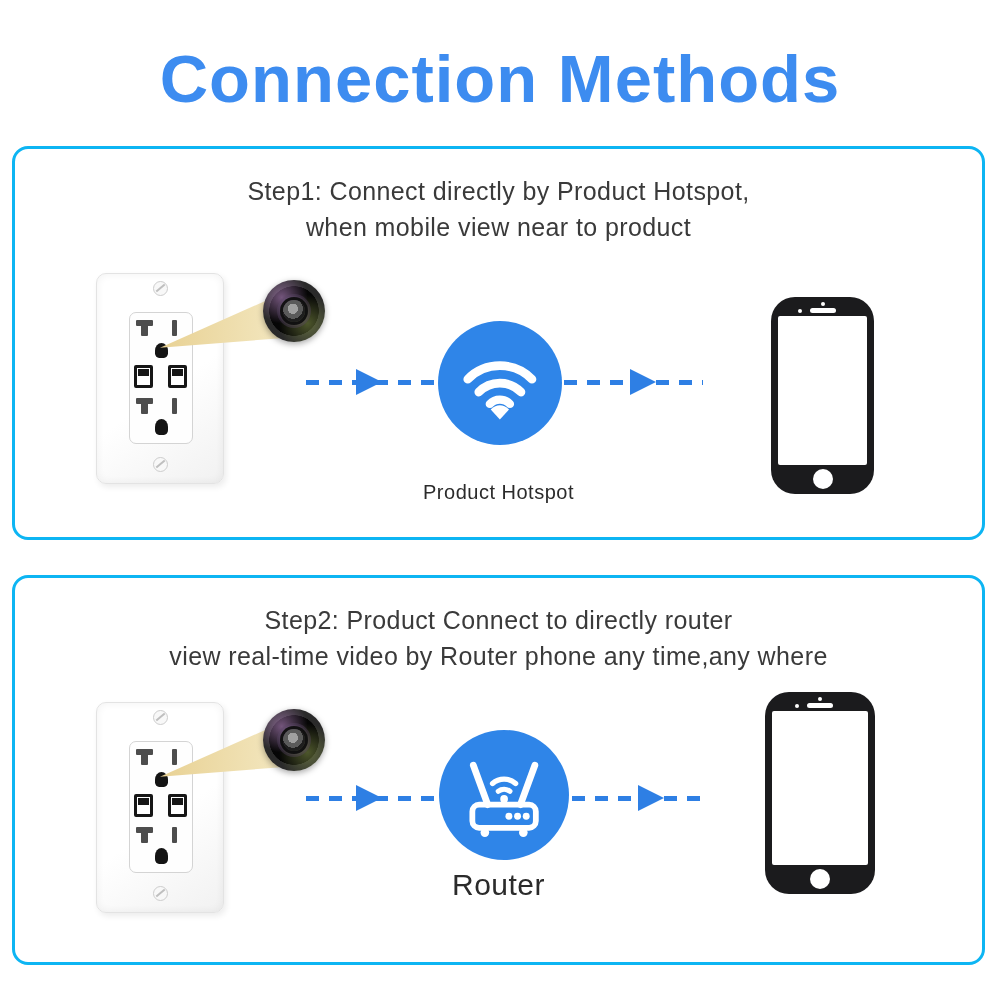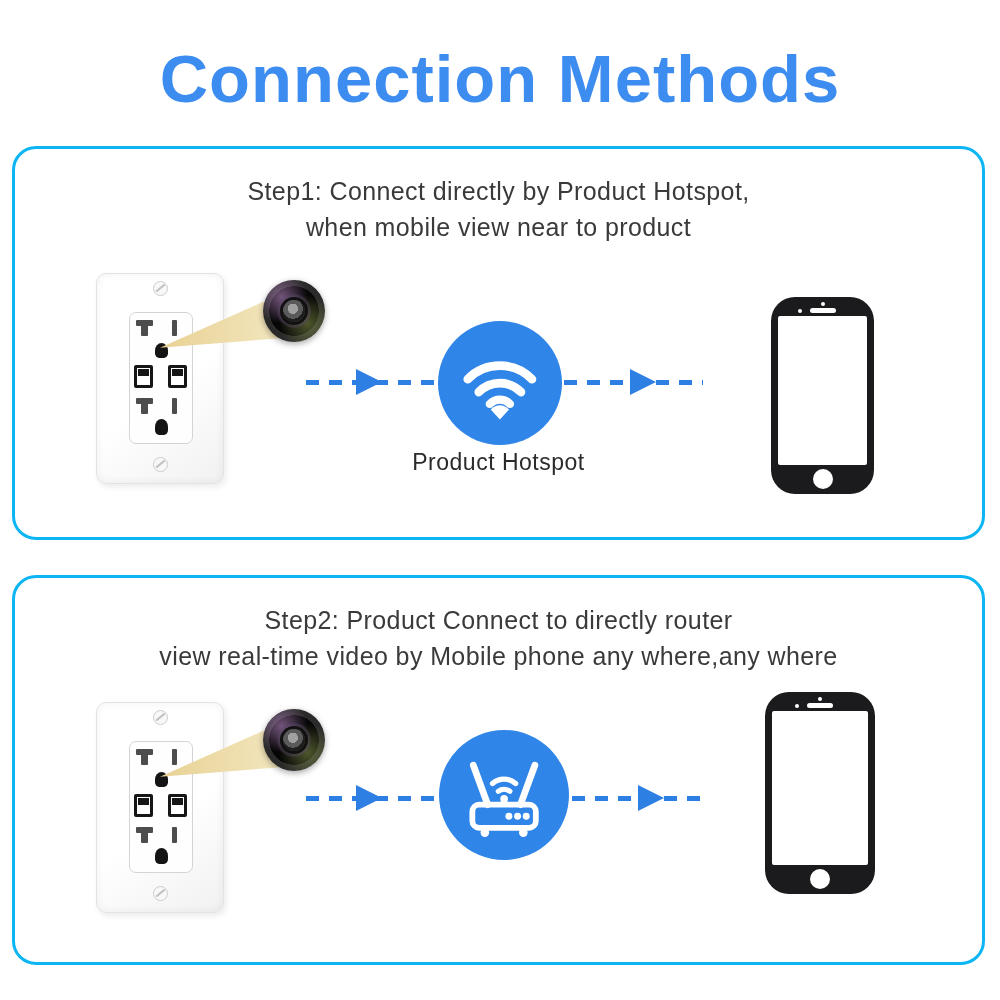--- a/index.html
+++ b/index.html
@@ -7,21 +7,21 @@
   body{
     width:1000px;height:1000px;position:relative;background:#ffffff;
     font-family:"Liberation Sans", sans-serif;overflow:hidden;
   }
   .title{
     position:absolute;top:40px;left:0;width:1000px;text-align:center;
     font-size:67px;font-weight:bold;color:#3d8cf0;letter-spacing:1px;margin:0;
   }
   .panel{
     position:absolute;left:12px;width:967px;background:#fff;
-    border:3px solid #0db5f3;border-radius:24px;
+    border:3px solid #0db5f3;border-radius:16px;
   }
   #panel1{top:146px;height:388px;}
   #panel2{top:575px;height:384px;}
 
   .heading{position:absolute;top:24px;left:0;right:0;text-align:center;
     color:#3a3a3a;font-size:25px;letter-spacing:.4px;}
   .hline{line-height:36px;white-space:nowrap;}
 
   
   .outlet{position:absolute;left:81px;top:124px;width:128px;height:211px;}
@@ -83,21 +83,21 @@
   .a2 .head{left:66px;}
 
   
   .node{position:absolute;border-radius:50%;background:#2f85e8;
     display:flex;align-items:center;justify-content:center;}
   #panel1 .node{left:423px;top:172px;width:124px;height:124px;}
   #panel2 .node{left:424px;top:152px;width:130px;height:130px;}
   .node svg{width:74%;height:74%;}
 
   .node-label{position:absolute;left:0;right:0;text-align:center;color:#2b2b2b;}
-  #panel1 .node-label{top:300px;font-size:23px;letter-spacing:.5px;}
+  #panel1 .node-label{top:332px;font-size:20px;letter-spacing:.5px;}
   #panel2 .node-label{top:290px;font-size:30px;letter-spacing:.5px;}
 
   
   .phone{position:absolute;background:#1b1b1d;border-radius:24px;}
   #panel1 .phone{left:756px;top:148px;width:103px;height:197px;}
   #panel2 .phone{left:750px;top:114px;width:110px;height:202px;}
   .screen{position:absolute;left:7px;right:7px;top:19px;bottom:29px;background:#fff;border-radius:2px;}
   .cam-dot{position:absolute;top:5px;left:50%;margin-left:-2px;width:4px;height:4px;border-radius:50%;background:#fff;}
   .speaker{position:absolute;top:11px;left:50%;margin-left:-13px;width:26px;height:5px;border-radius:3px;background:#fff;}
   .side-dot{position:absolute;top:12px;left:50%;margin-left:-25px;width:4px;height:4px;border-radius:50%;background:#fff;}
@@ -161,21 +161,21 @@
     <div class="screen"></div>
     <div class="home"></div>
   </div>
 
   <div class="node-label">Product Hotspot</div>
 </section>
 
 <section class="panel" id="panel2">
   <div class="heading">
     <div class="hline">Step2: Product Connect to directly router</div>
-    <div class="hline">view real-time video by Mobile phone any where,any where</div>
+    <div class="hline">view real-time video by Router phone any time,any where</div>
   </div>
 
   <div class="outlet">
     <div class="plate">
       <div class="screw screw-top"></div>
       <div class="screw screw-bottom"></div>
       <div class="face">
         <div class="slot-bar slot-t-bar t1-bar"></div>
         <div class="slot-bar slot-t-stem t1-stem"></div>
         <div class="slot-i i1"></div>
@@ -219,13 +219,14 @@
   </div>
 
   <div class="phone">
     <div class="cam-dot"></div>
     <div class="speaker"></div>
     <div class="side-dot"></div>
     <div class="screen"></div>
     <div class="home"></div>
   </div>
 
+  <div class="node-label">Router</div>
 </section>
 
 </body></html>

